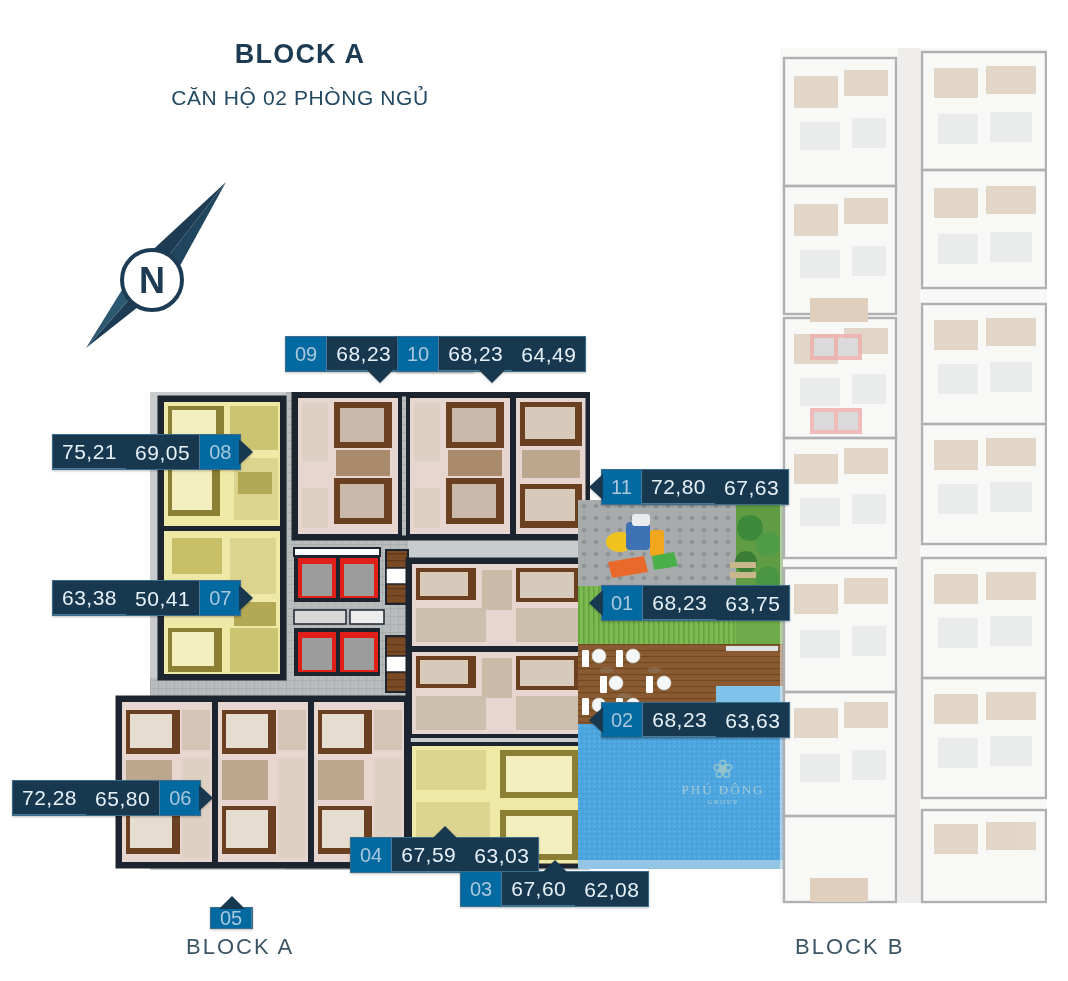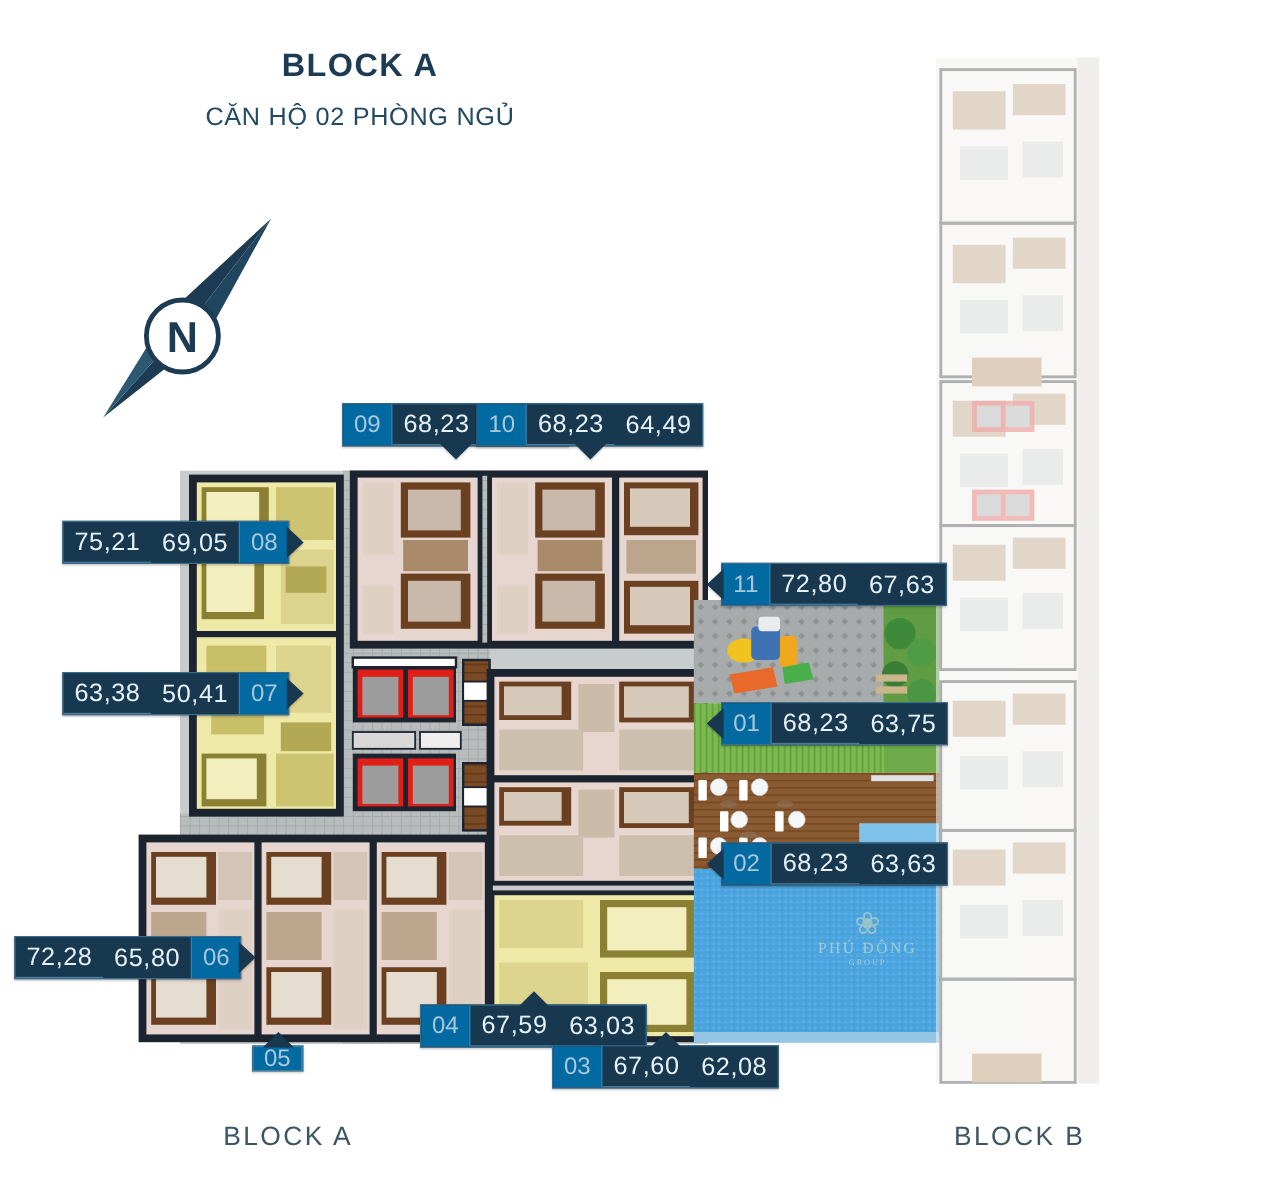--- a/index.html
+++ b/index.html
@@ -4,21 +4,21 @@
 <title>Block A - Mat Bang Can Ho Tang 7-34</title>
 <style>
   * { box-sizing: border-box; }
   html, body {
     margin: 0; padding: 0;
     background: #ffffff;
     font-family: "Liberation Sans", "DejaVu Sans", sans-serif;
   }
   #page {
     position: relative;
-    width: 916px;
+    width: 1047px;
     height: 981px;
     background: #ffffff;
     overflow: hidden;
   }
 
   
   .title-block {
     position: absolute;
     left: 0; top: 38px;
     width: 600px;
@@ -535,21 +535,21 @@
         <div class="ptr right-ptr"></div>
       </div>
       <div class="tag" style="left: 601px; top: 428px; margin-top: 41px;">
         <div class="code left">11</div>
         <div class="vals">
           <div>72,80</div>
           <div>67,63</div>
         </div>
         <div class="ptr left-ptr"></div>
       </div>
-      <div class="tag" style="left: 52px; top: 560px;">
+      <div class="tag" style="left: 52px; top: 580px;">
         <div class="vals">
           <div>63,38</div>
           <div>50,41</div>
         </div>
         <div class="code right">07</div>
         <div class="ptr right-ptr"></div>
       </div>
       <div class="tag" style="left: 601px; top: 585px;">
         <div class="code left">01</div>
         <div class="vals">
@@ -567,21 +567,21 @@
         <div class="ptr left-ptr"></div>
       </div>
       <div class="tag" style="left: 12px; top: 780px;">
         <div class="vals">
           <div>72,28</div>
           <div>65,80</div>
         </div>
         <div class="code right">06</div>
         <div class="ptr right-ptr"></div>
       </div>
-      <div class="tag" style="left: 210px; top: 871px;">
+      <div class="tag" style="left: 210px; top: 907px;">
         <div class="code left">05</div>
         <div class="ptr up-ptr"></div>
       </div>
       <div class="tag" style="left: 335px; top: 837px; margin-left: 15px;">
         <div class="code left">04</div>
         <div class="vals">
           <div>67,59</div>
           <div>63,03</div>
         </div>
         <div class="ptr up-ptr"></div>

